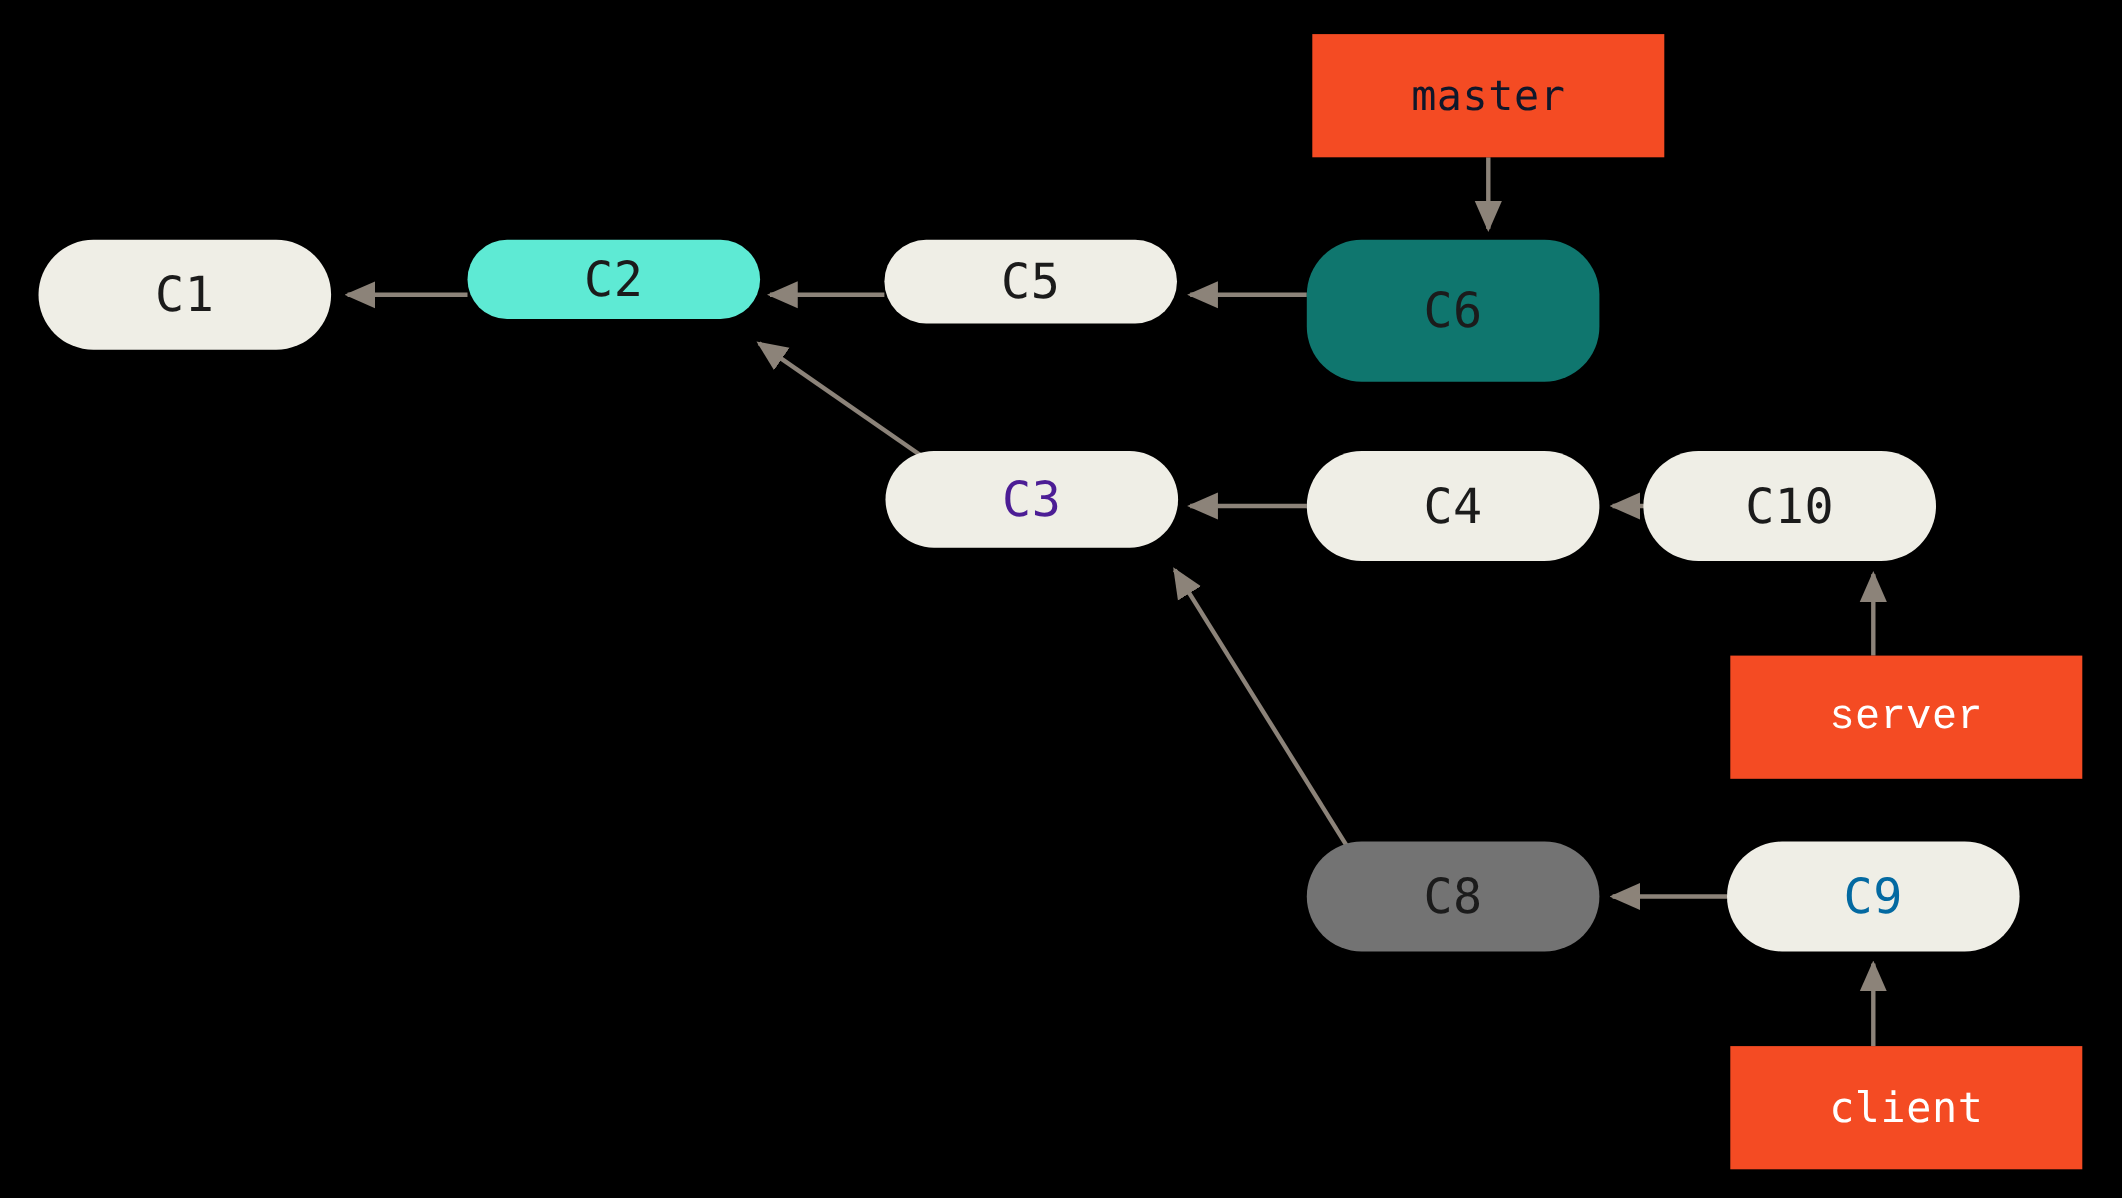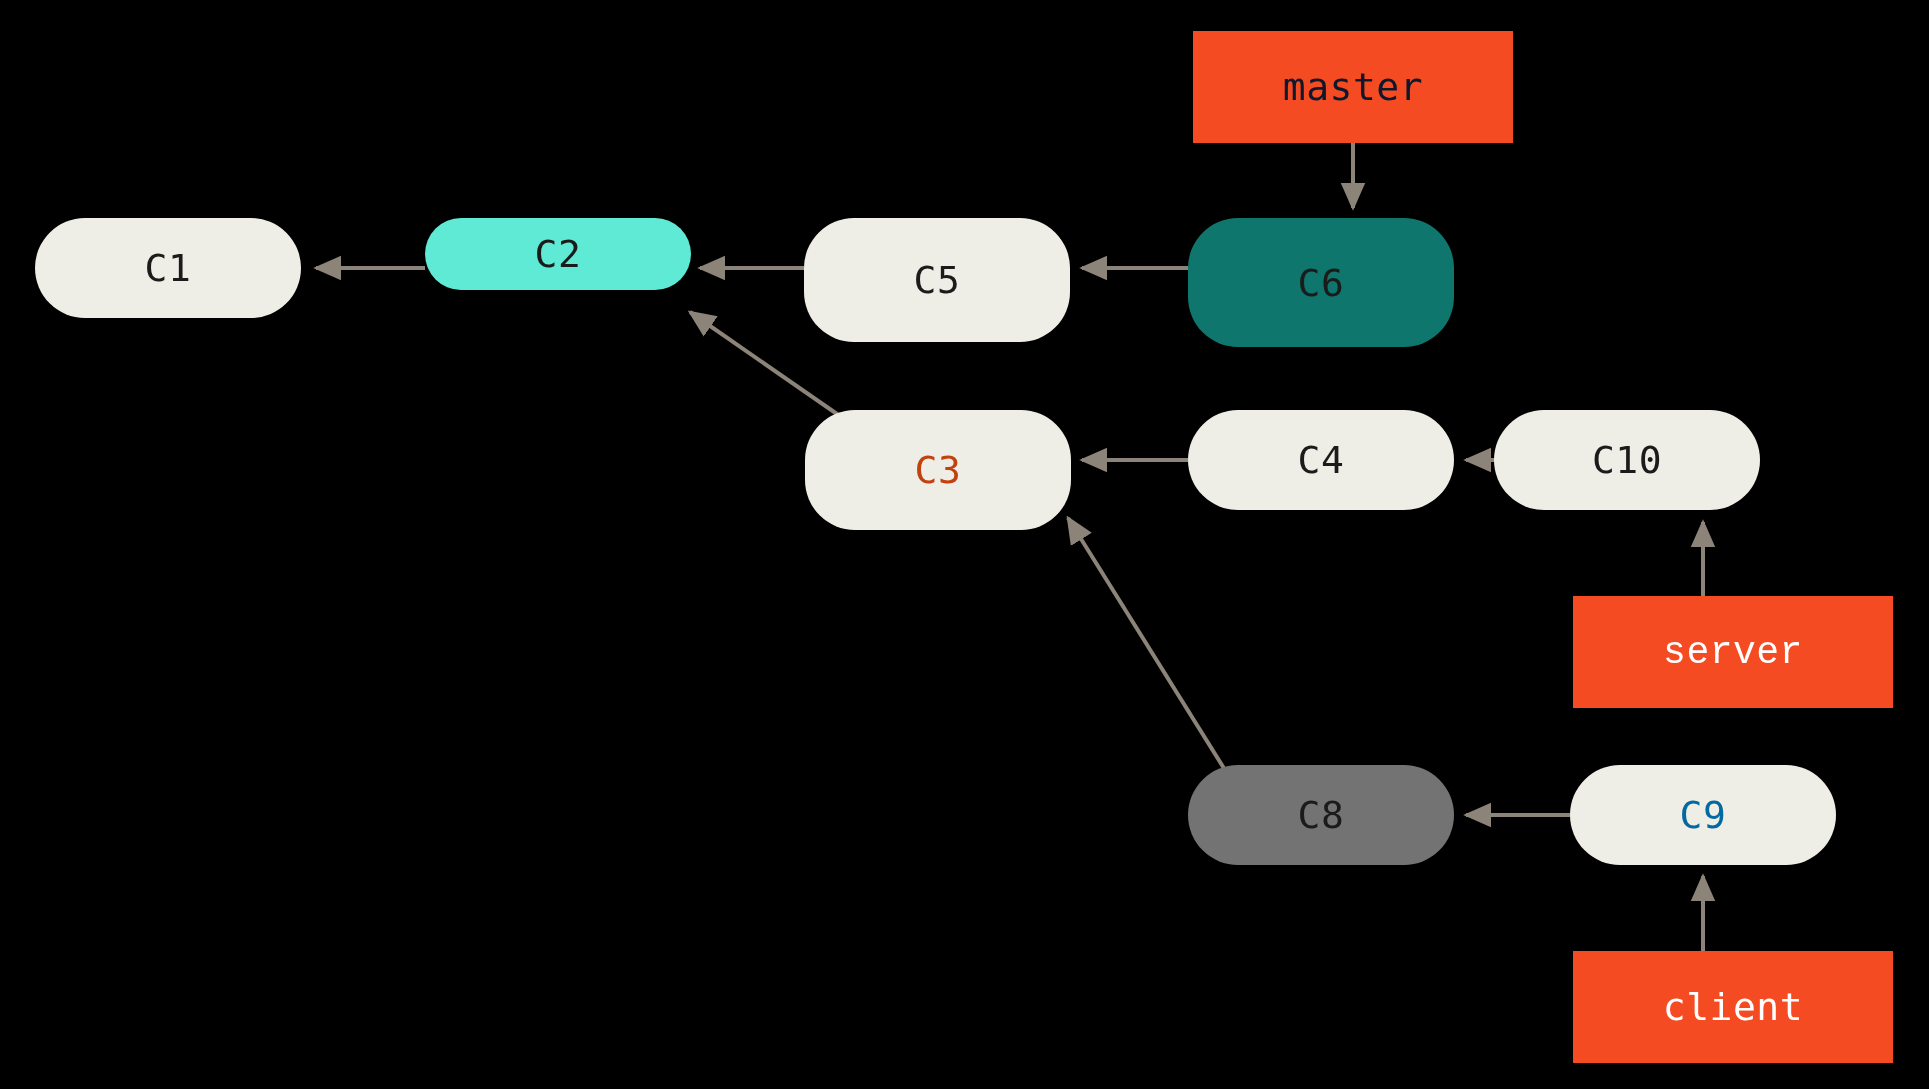--- a/index.html
+++ b/index.html
@@ -25,21 +25,21 @@
   }
   .commit-node {
     position: absolute;
     box-sizing: border-box;
     background: #EFEEE6;
     border-radius: 50px;
     display: flex;
     align-items: center;
     justify-content: center;
     color: #1B1B1B;
-    font-size: 38px;
+    font-size: 44px;
     letter-spacing: 0.5px;
     font-family: "DejaVu Sans Mono", "Liberation Mono", monospace;
   }
   .branch-label {
     position: absolute;
     box-sizing: border-box;
     background: #F44B23;
     display: flex;
     align-items: center;
     justify-content: center;
@@ -69,23 +69,23 @@
       <line x1="1230" y1="778" x2="1068" y2="518" stroke="#8C8379" stroke-width="4" marker-end="url(#arrowhead)"></line>
       <line x1="1570" y1="815" x2="1466" y2="815" stroke="#8C8379" stroke-width="4" marker-end="url(#arrowhead)"></line>
       <line x1="1353" y1="143" x2="1353" y2="208" stroke="#8C8379" stroke-width="4" marker-end="url(#arrowhead)"></line>
       <line x1="1703" y1="596" x2="1703" y2="522" stroke="#8C8379" stroke-width="4" marker-end="url(#arrowhead)"></line>
       <line x1="1703" y1="951" x2="1703" y2="876" stroke="#8C8379" stroke-width="4" marker-end="url(#arrowhead)"></line>
     </svg>
 
   <div id="nodes">
       <div class="commit-node" style="left: 35px; top: 218px; width: 266px; height: 100px; background: rgb(239, 238, 230); color: rgb(27, 27, 27); border-radius: 50px;">C1</div>
       <div class="commit-node" style="left: 425px; top: 218px; width: 266px; height: 72px; background: #5eead4; color: rgb(27, 27, 27); border-radius: 50px;">C2</div>
-      <div class="commit-node" style="left: 804px; top: 218px; width: 266px; height: 124px; background: rgb(239, 238, 230); color: rgb(27, 27, 27); border-radius: 50px;">C5</div>
+      <div class="commit-node" style="left: 804px; top: 218px; width: 266px; height: 76px; background: rgb(239, 238, 230); color: rgb(27, 27, 27); border-radius: 50px;">C5</div>
       <div class="commit-node" style="left: 1188px; top: 218px; width: 266px; height: 129px; background: #0f766e; color: rgb(27, 27, 27); border-radius: 50px;">C6</div>
-      <div class="commit-node" style="left: 805px; top: 410px; width: 266px; height: 120px; background: rgb(239, 238, 230); color: #c2410c; border-radius: 50px;">C3</div>
+      <div class="commit-node" style="left: 805px; top: 410px; width: 266px; height: 88px; background: rgb(239, 238, 230); color: #4c1d95; border-radius: 50px;">C3</div>
       <div class="commit-node" style="left: 1188px; top: 410px; width: 266px; height: 100px; background: rgb(239, 238, 230); color: rgb(27, 27, 27); border-radius: 50px;">C4</div>
       <div class="commit-node" style="left: 1494px; top: 410px; width: 266px; height: 100px; background: rgb(239, 238, 230); color: rgb(27, 27, 27); border-radius: 50px;">C10</div>
       <div class="commit-node" style="left: 1188px; top: 765px; width: 266px; height: 100px; background: #737373; color: rgb(27, 27, 27); border-radius: 50px; text-align: center;">C8</div>
       <div class="commit-node" style="left: 1570px; top: 765px; width: 266px; height: 100px; background: rgb(239, 238, 230); color: #0369a1; border-radius: 50px;">C9</div>
     </div>
   <div id="labels">
       <div class="branch-label" style="left: 1193px; top: 31px; width: 320px; height: 112px; background: rgb(244, 75, 35); color: #0f172a;">master</div>
       <div class="branch-label" style="left: 1573px; top: 596px; width: 320px; height: 112px; background: rgb(244, 75, 35); color: rgb(255, 255, 255); font-family: Liberation Mono, monospace;">server</div>
       <div class="branch-label" style="left: 1573px; top: 951px; width: 320px; height: 112px; background: rgb(244, 75, 35); color: rgb(255, 255, 255);">client</div>
     </div>

